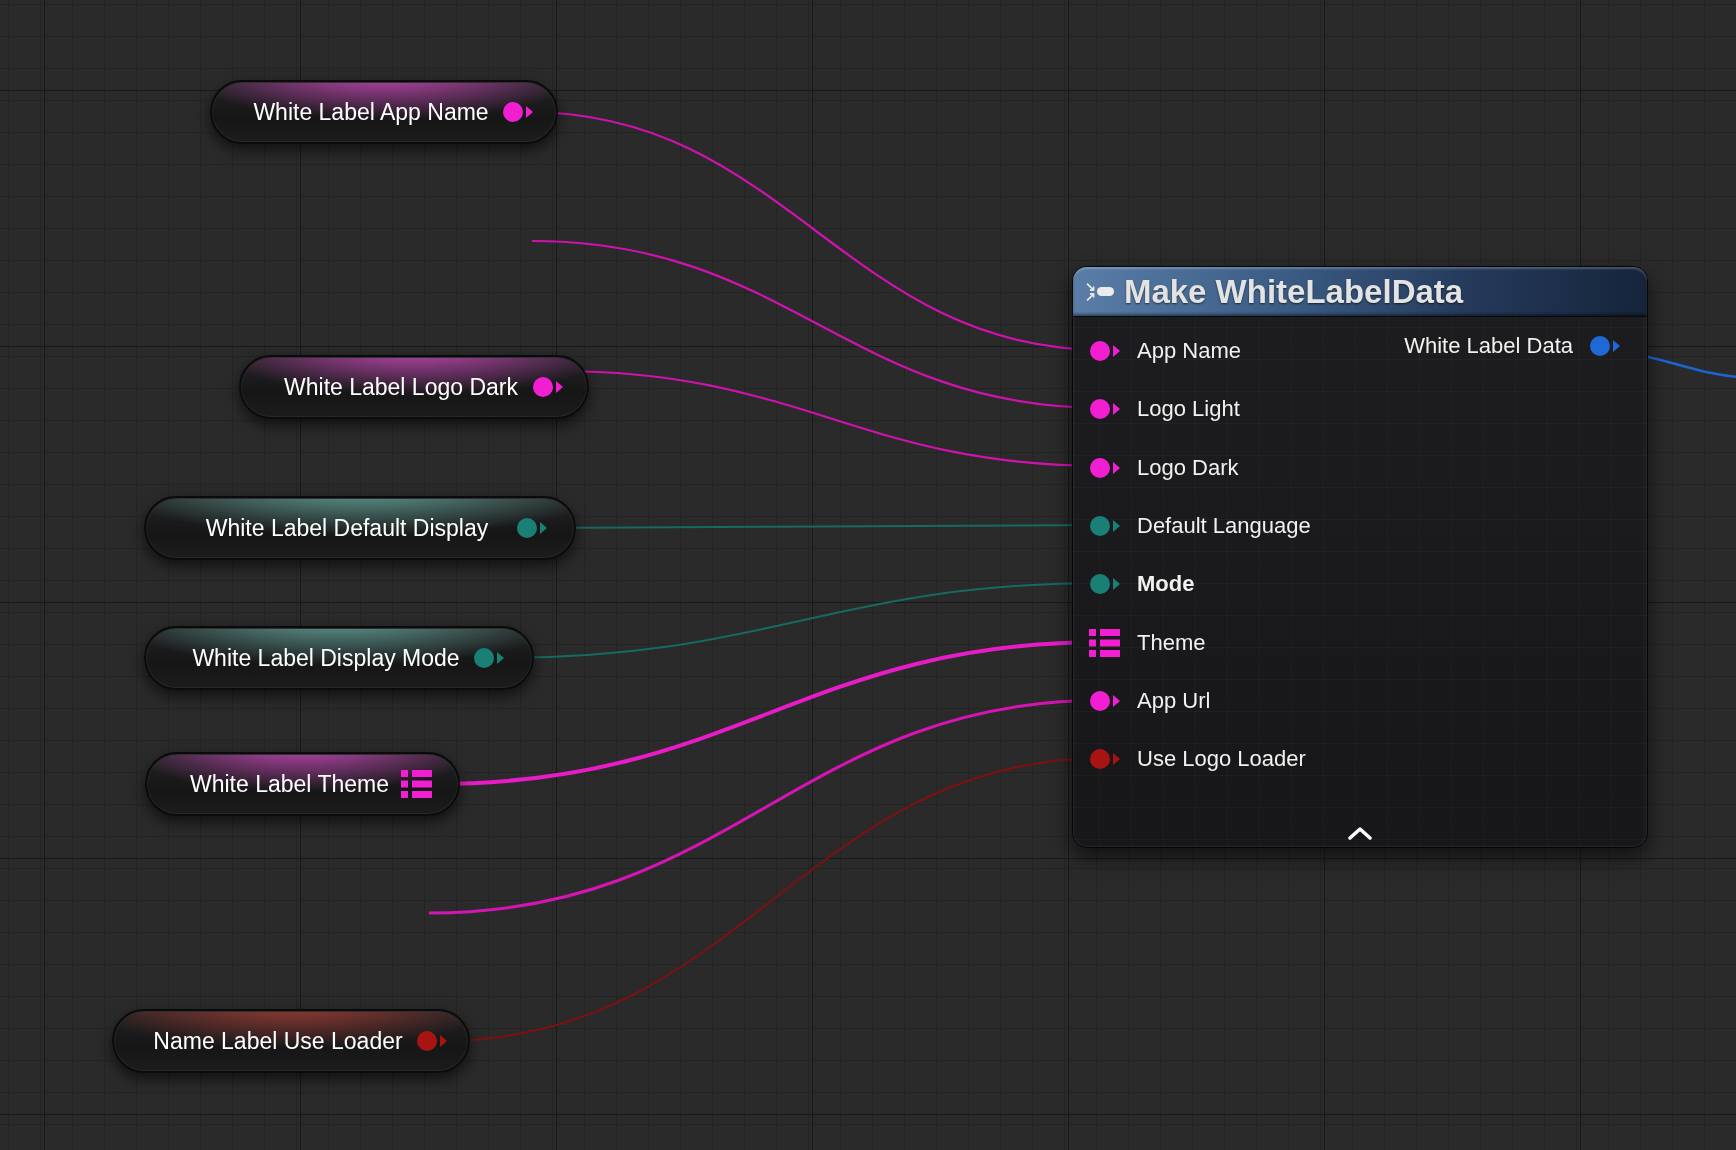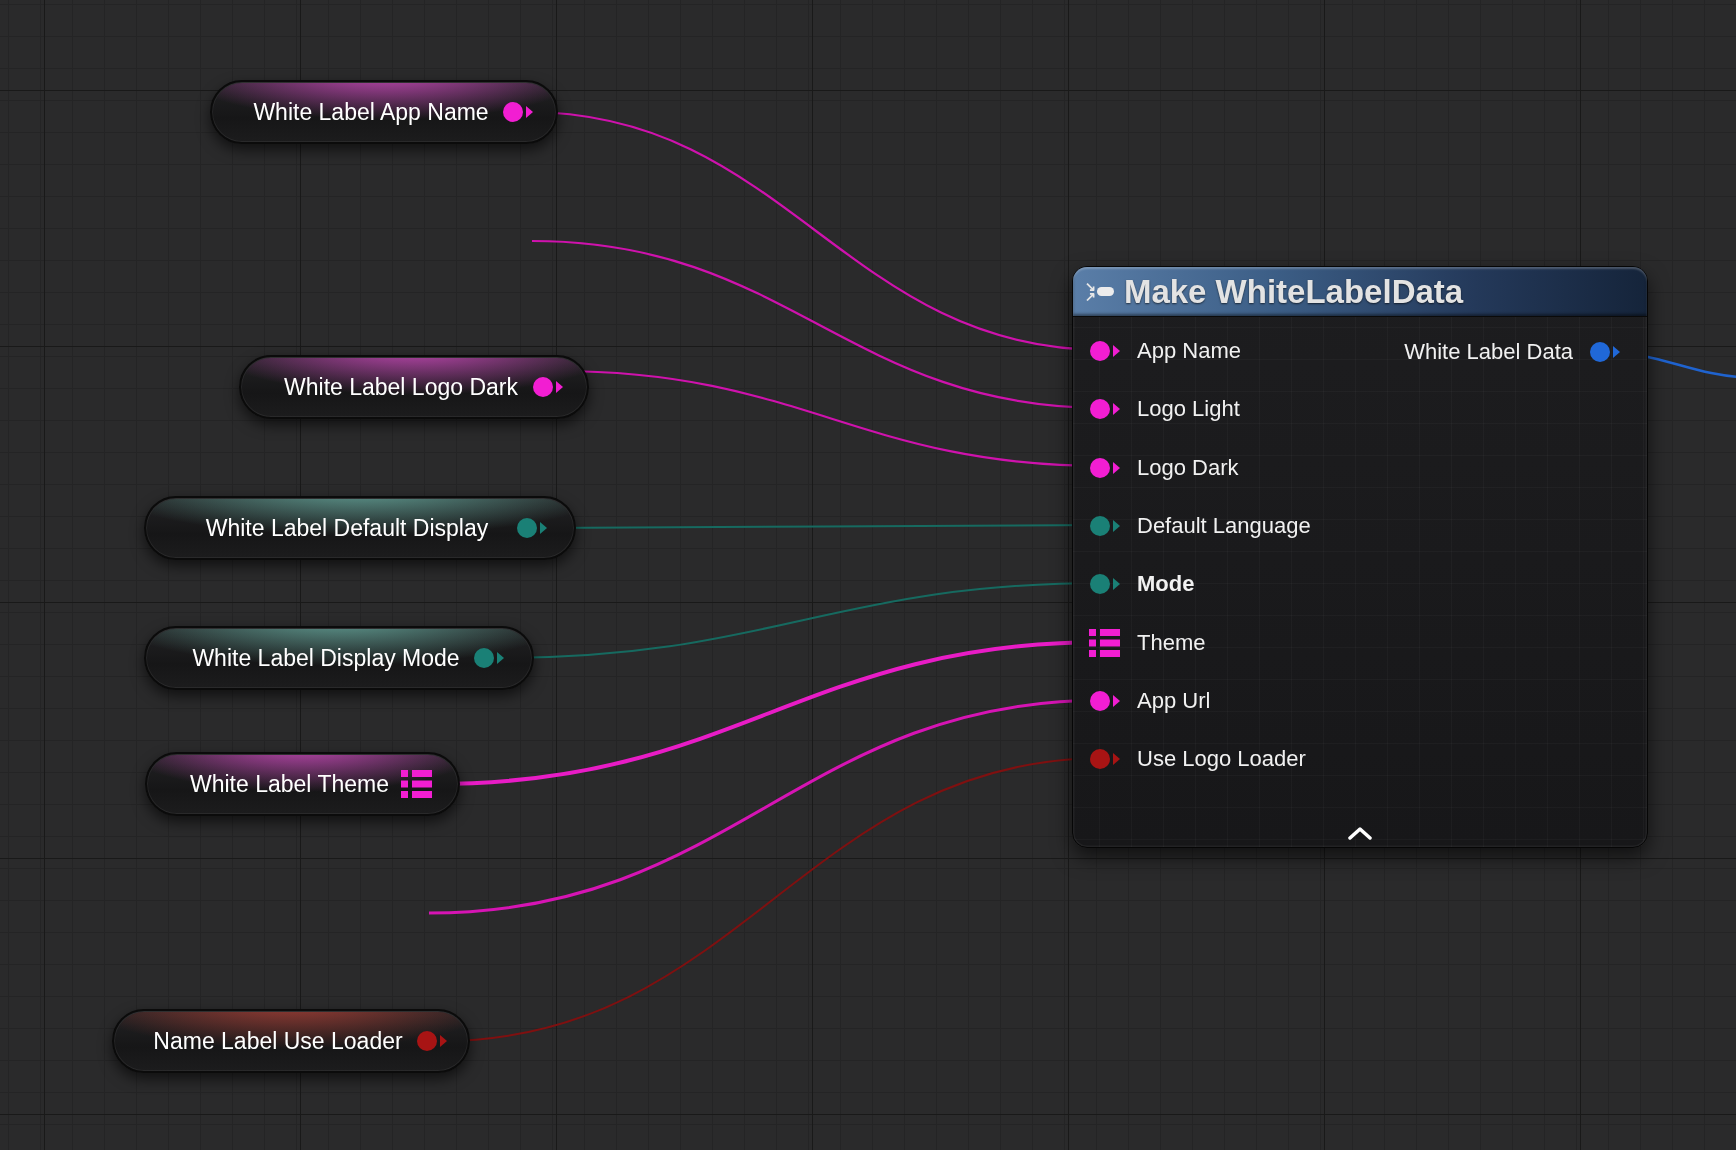--- a/index.html
+++ b/index.html
@@ -189,21 +189,21 @@
           </svg>
           <span class="plabel">App Url</span>
         </div>
         <div class="pin-row" style="left: 16px; top: 477.1px;">
           <svg width="32" height="24" viewBox="0 0 32 24" class="gpin" style="position: static;">
             <circle cx="11" cy="12" r="10" fill="#a81414"></circle>
             <path d="M24 6 L31 12 L24 18 Z" fill="#a81414"></path>
           </svg>
           <span class="plabel">Use Logo Loader</span>
         </div>
-        <div class="pin-row" style="right: 26px; top: 70px;">
+        <div class="pin-row" style="right: 26px; top: 64px;">
           <span class="plabel">White Label Data</span>
           <svg width="32" height="24" viewBox="0 0 32 24" class="gpin" style="position: static;">
             <circle cx="11" cy="12" r="10" fill="#2068d8"></circle>
             <path d="M24 6 L31 12 L24 18 Z" fill="#2068d8"></path>
           </svg>
         </div>
         <svg width="26" height="14" viewBox="0 0 26 14" class="chevron">
           <path d="M3 11 L13 2 L23 11" fill="none" stroke="#ffffff" stroke-width="3.5" stroke-linecap="round" stroke-linejoin="round"></path>
         </svg>
       </div>

